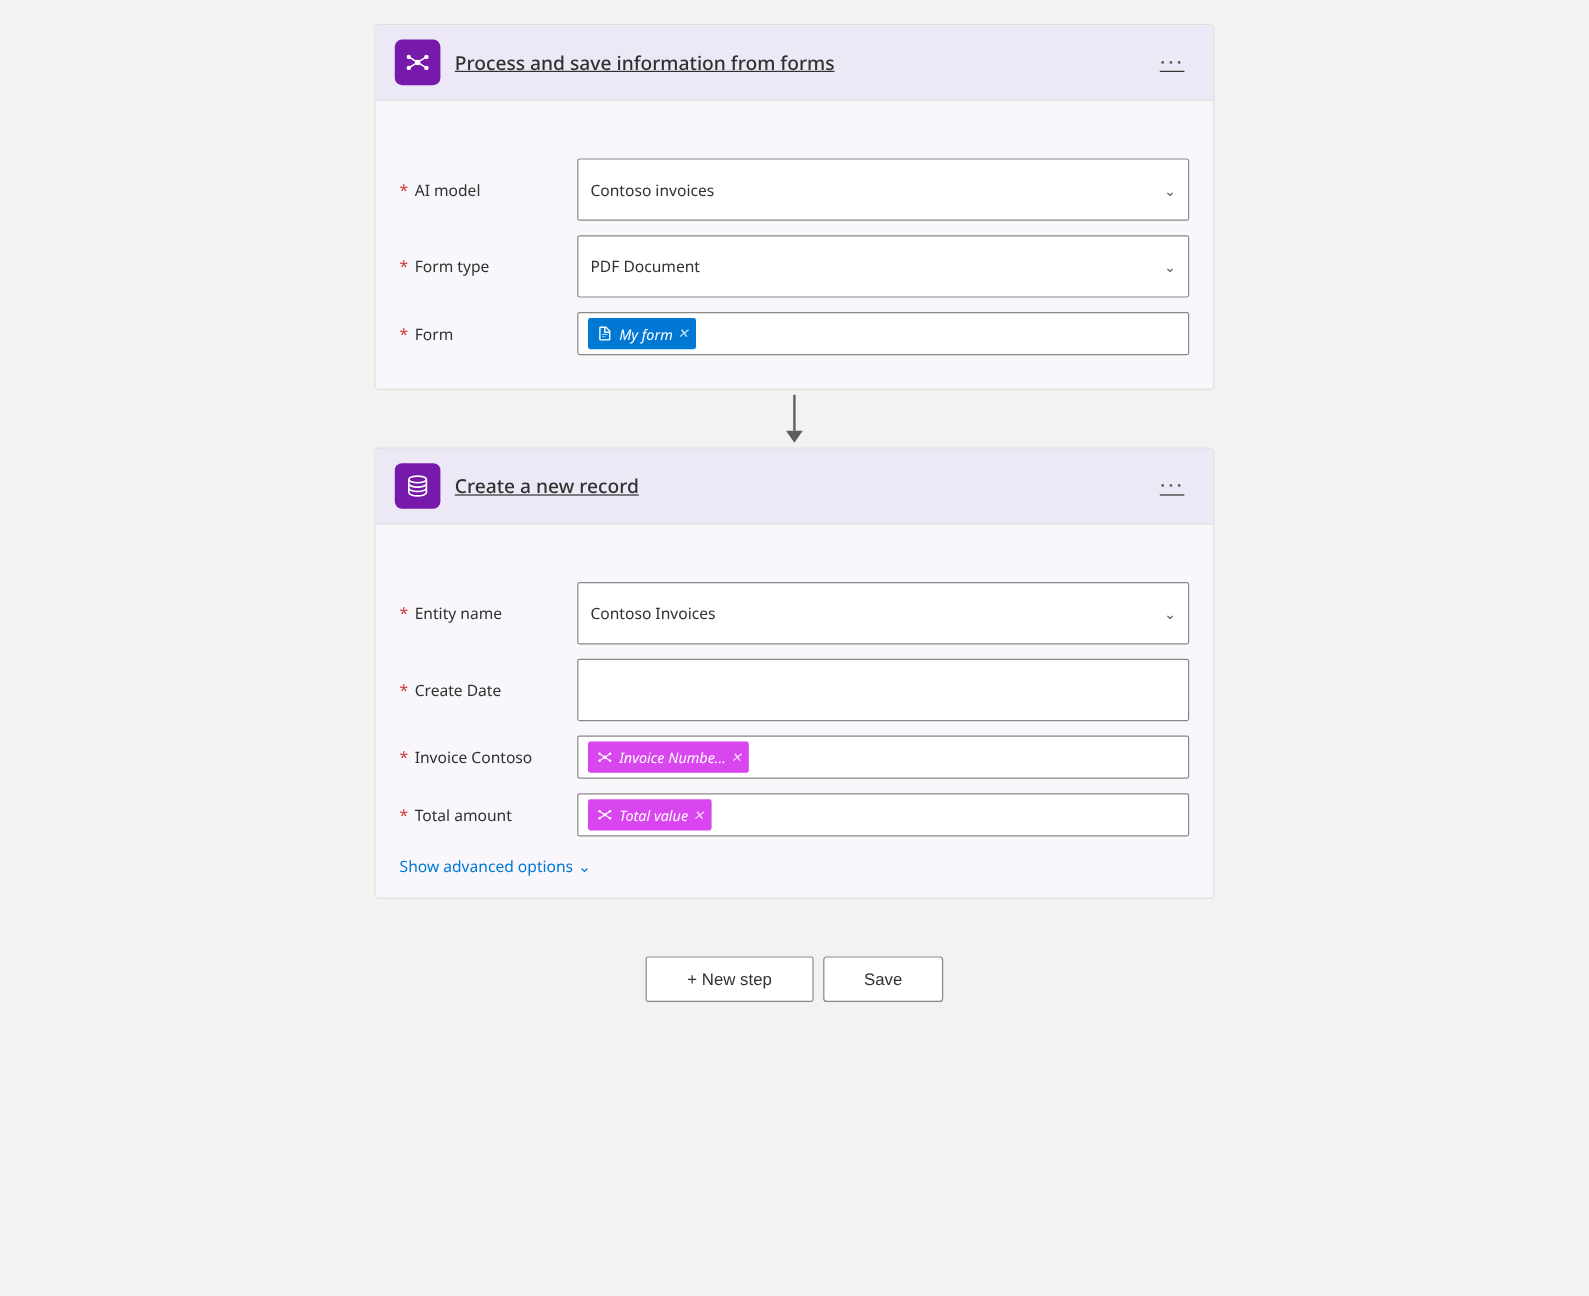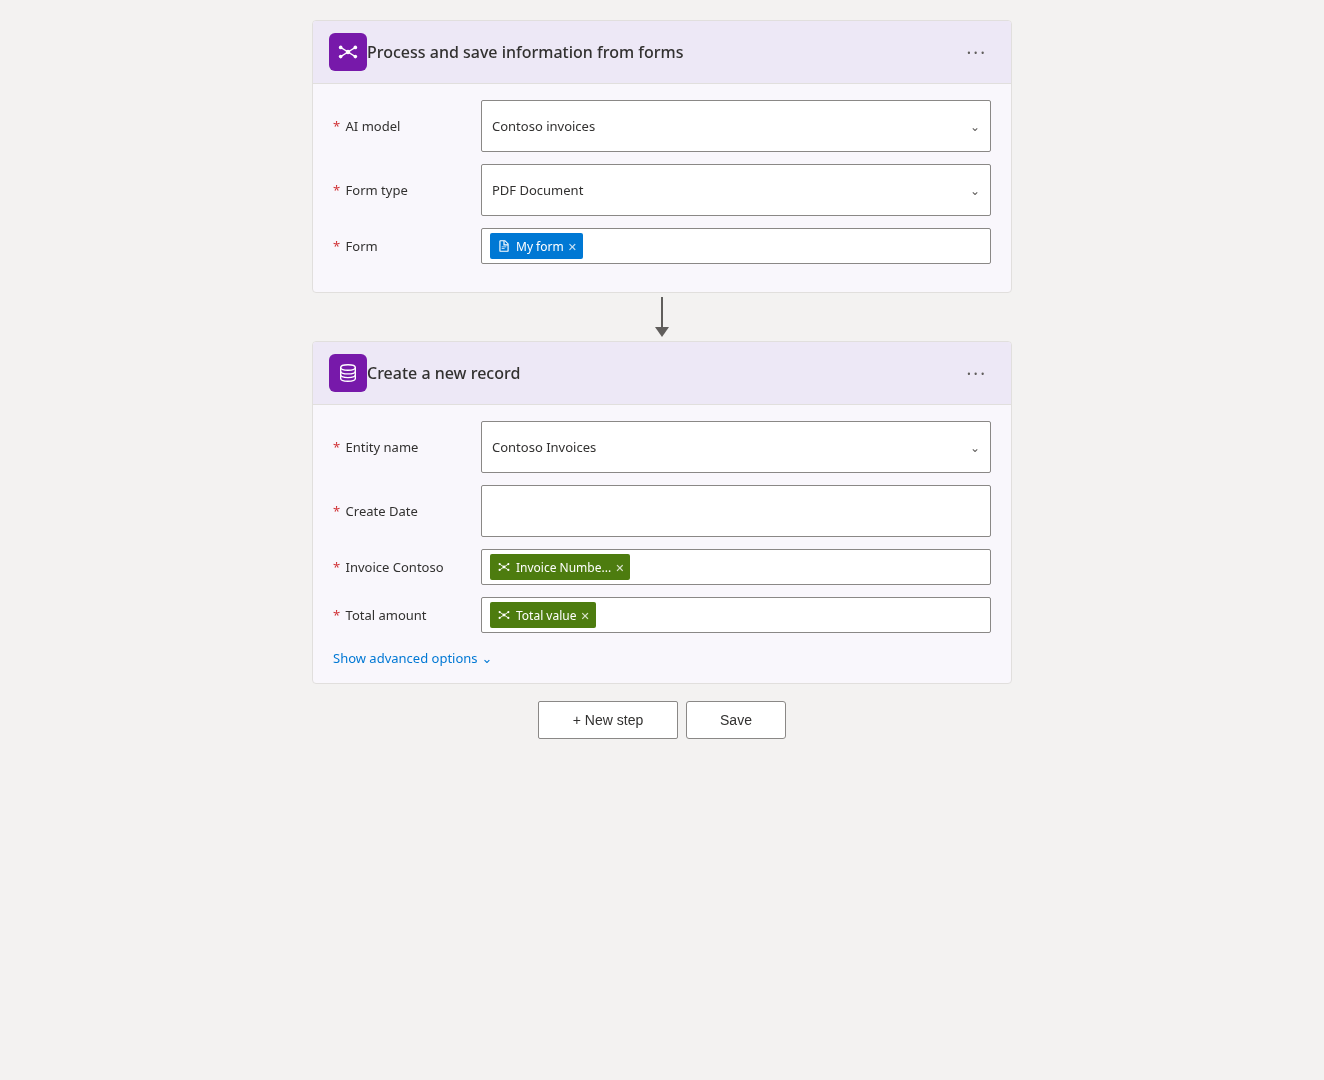--- a/index.html
+++ b/index.html
@@ -43,20 +43,22 @@
       border: 1px solid #e1dfdd;
       border-radius: 4px;
       overflow: hidden;
     }
     .step-header {
       display: flex;
       align-items: center;
       padding: 12px 16px;
       background: #ede8f6;
       border-bottom: 1px solid #e1dfdd;
+      gap: 12px;
+      text-decoration: underline;
     }
     .step-icon {
       width: 38px;
       height: 38px;
       border-radius: 6px;
       display: flex;
       align-items: center;
       justify-content: center;
       flex-shrink: 0;
     }
@@ -77,20 +79,21 @@
     .step-more {
       cursor: pointer;
       color: #605e5c;
       font-size: 18px;
       letter-spacing: 2px;
       padding: 4px 8px;
       border-radius: 4px;
     }
     .step-body {
       padding: 16px 20px;
+      margin-top: 32px;
     }
     .field-row {
       display: flex;
       align-items: center;
       margin-bottom: 12px;
       gap: 8px;
     }
     .field-label {
       width: 140px;
       font-size: 13px;
@@ -126,36 +129,37 @@
       flex: 1;
       min-height: 36px;
       border: 1px solid #8a8886;
       border-radius: 2px;
       background: white;
       padding: 4px 8px;
       display: flex;
       align-items: center;
       flex-wrap: wrap;
       gap: 4px;
+      font-style: italic;
     }
     .tag {
       display: inline-flex;
       align-items: center;
       gap: 4px;
       padding: 2px 6px;
       border-radius: 2px;
       font-size: 12px;
       height: 26px;
     }
     .tag-blue {
       background: #0078d4;
       color: white;
     }
     .tag-purple {
-      background: #4d7c0f;
+      background: #d946ef;
       color: white;
     }
     .tag-icon {
       width: 16px;
       height: 16px;
       display: inline-flex;
       align-items: center;
       justify-content: center;
     }
     .tag-remove {
@@ -169,21 +173,21 @@
       cursor: pointer;
       display: inline-flex;
       align-items: center;
       gap: 4px;
       margin-top: 4px;
     }
     
     .bottom-buttons {
       display: flex;
       gap: 8px;
-      margin-top: 17px;
+      margin-top: 48px;
     }
     .btn-new-step {
       border: 1px solid #8a8886;
       background: white;
       padding: 10px 24px;
       font-size: 14px;
       color: #323130;
       cursor: pointer;
       border-radius: 2px;
       min-width: 140px;

